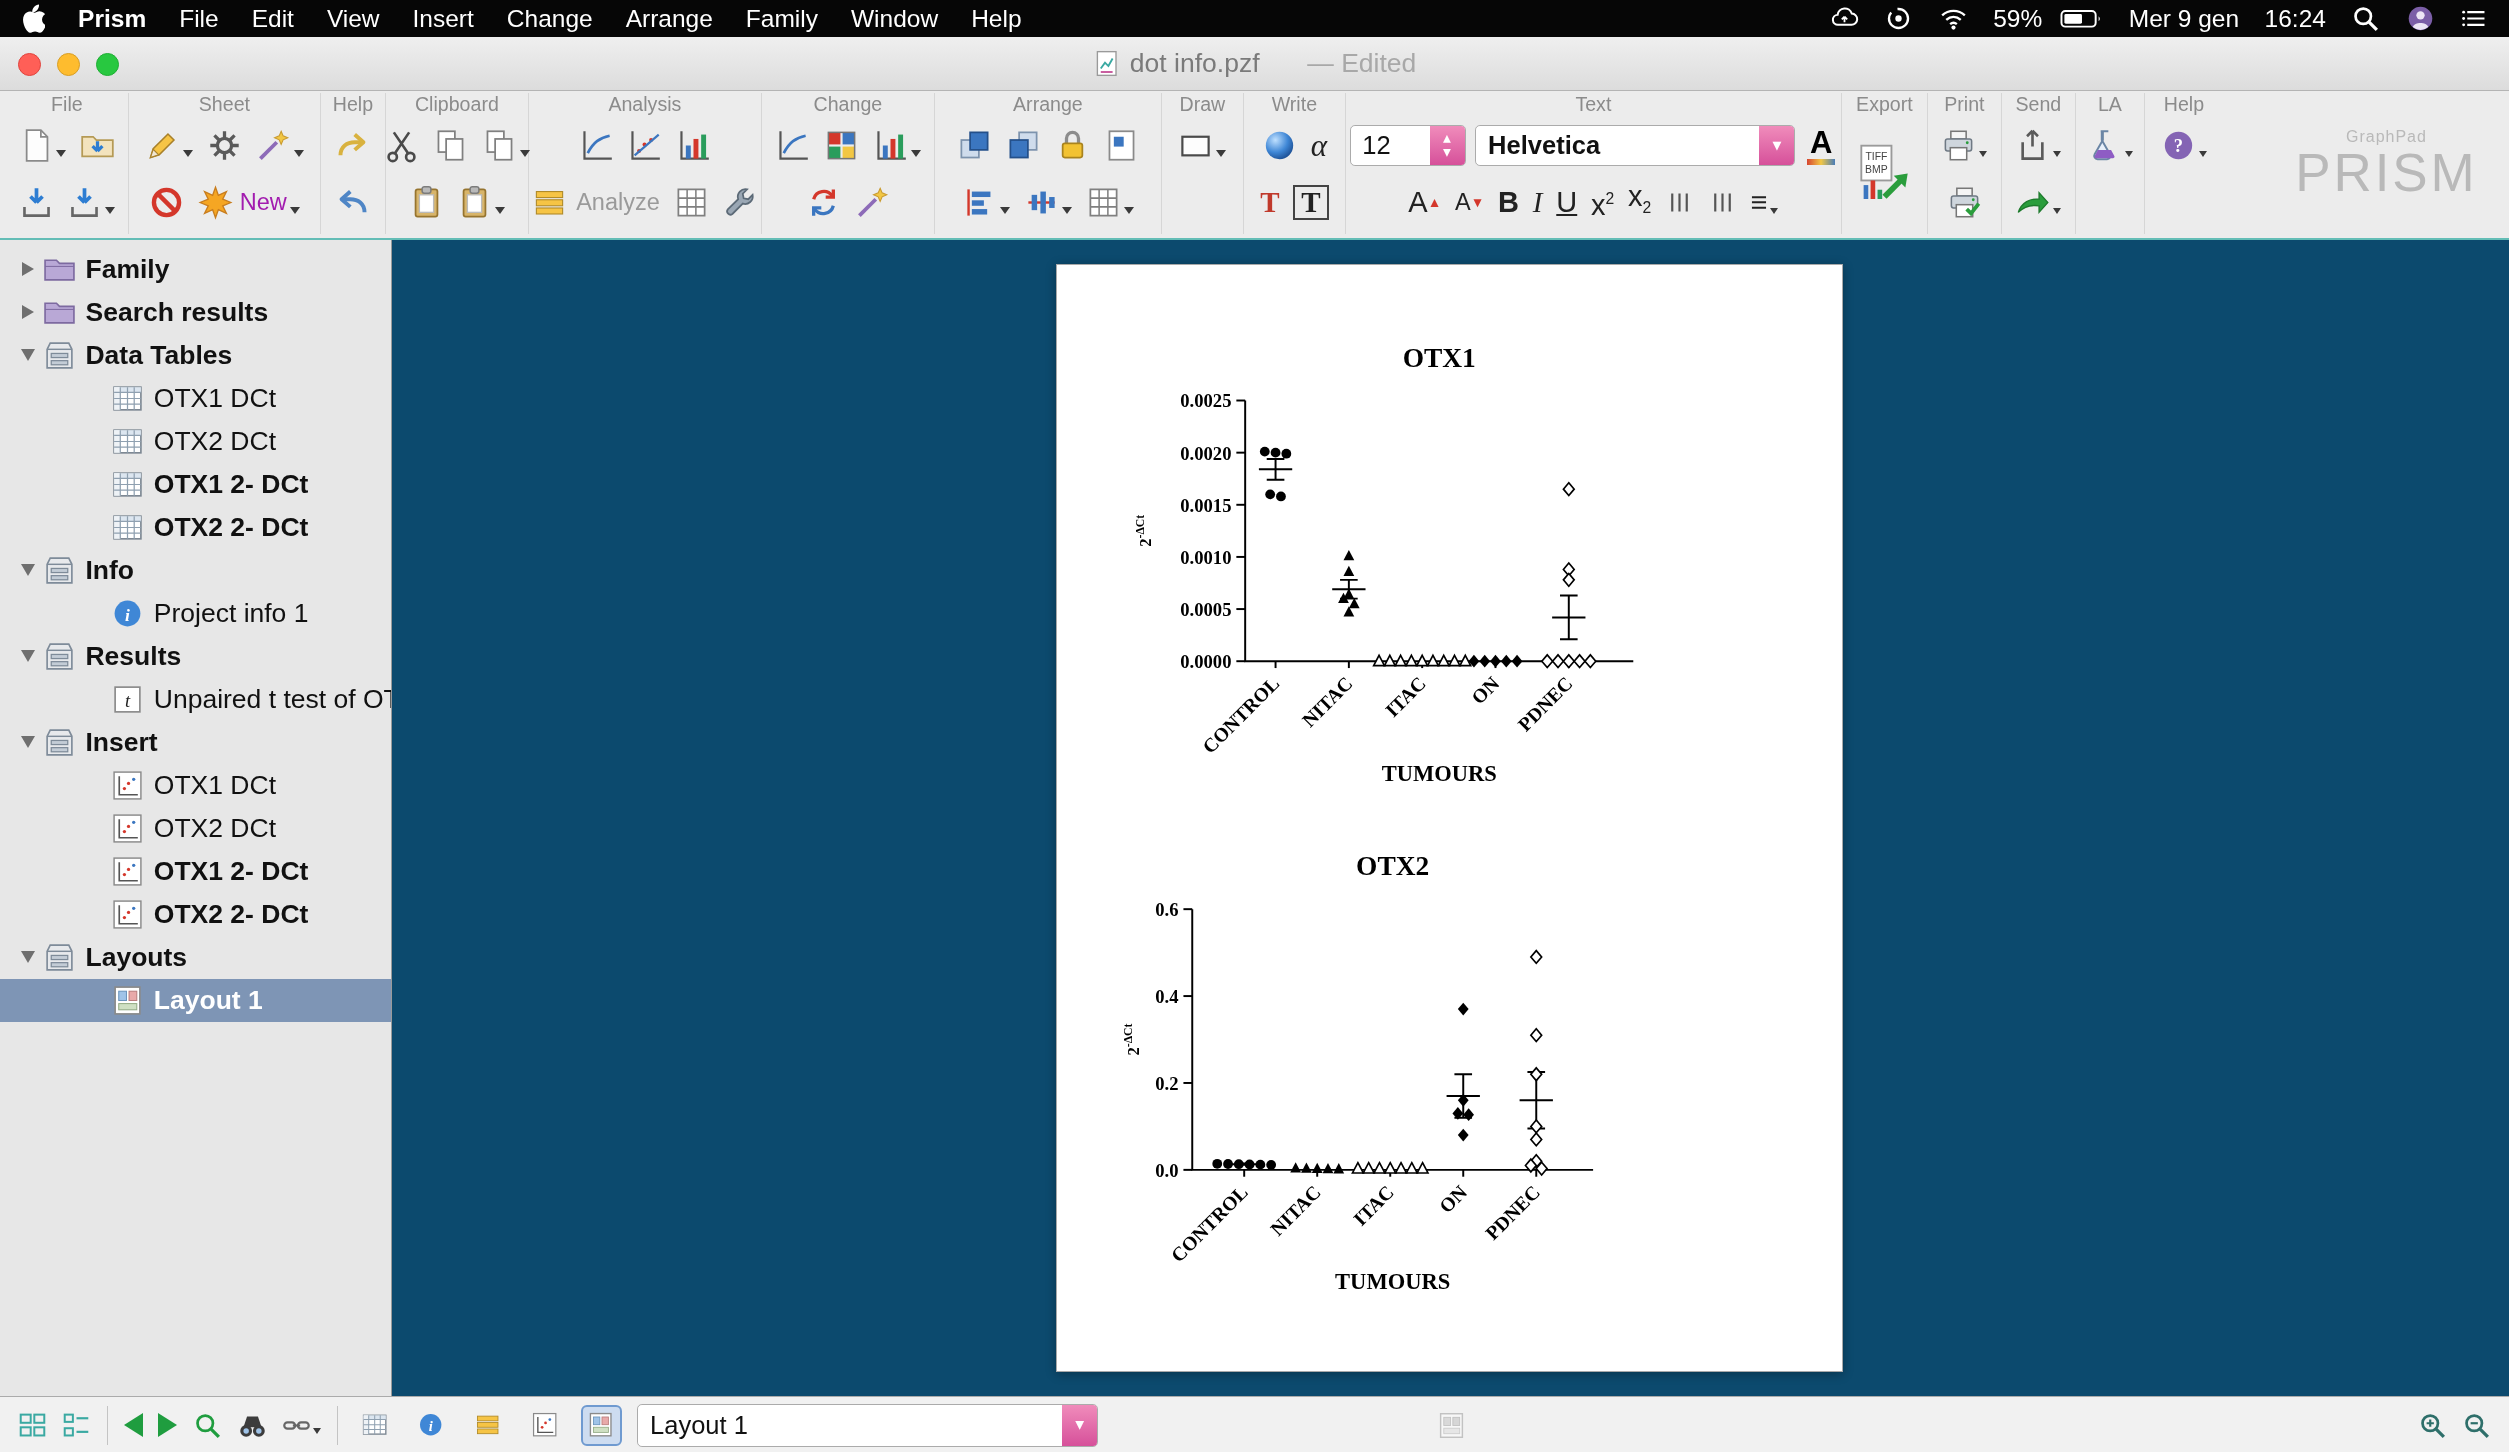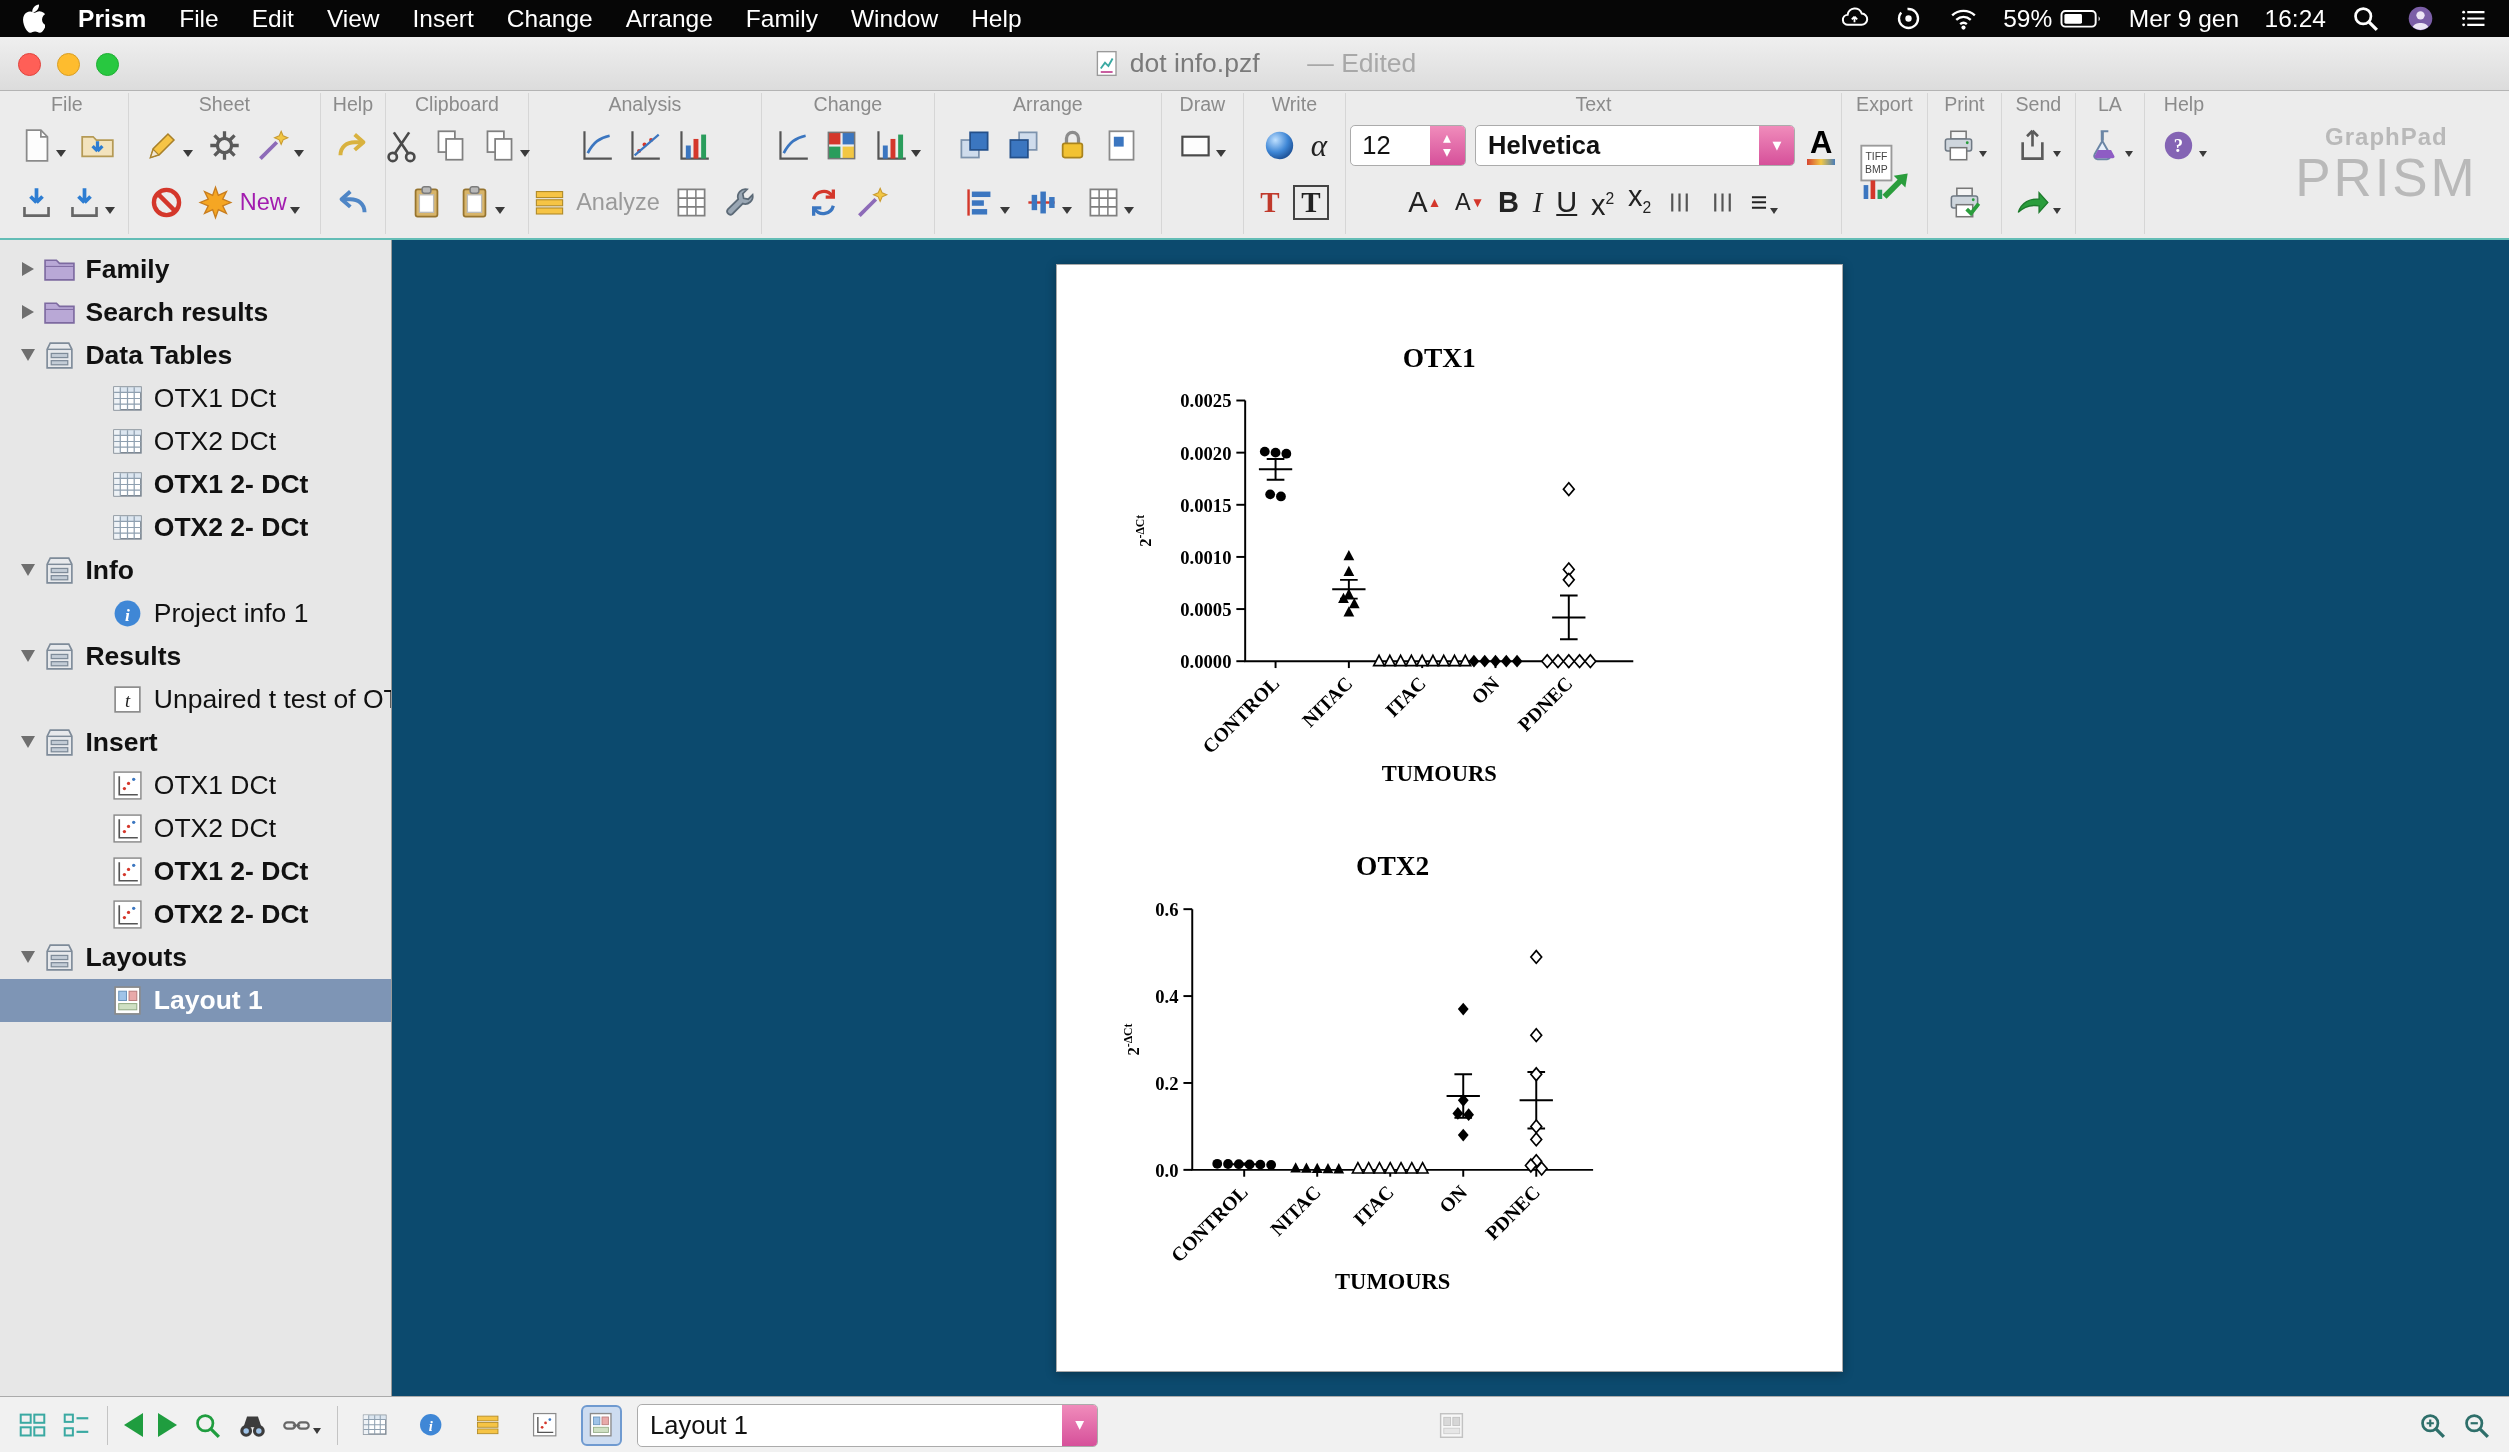--- a/index.html
+++ b/index.html
@@ -7,21 +7,21 @@
   body { font-family:"Liberation Sans", sans-serif; }
   .screen { position:relative; width:2509px; height:1453px; background:#d4d4d4; overflow:hidden; }
 
   
   .menubar { height:37px; background:#060606; color:#fff; display:flex; align-items:center; padding:0 19.6px; gap:33px; font-size:24.5px; }
   .mb-item { cursor:default; white-space:nowrap; }
   .appname { font-weight:bold; }
   .mb-right { margin-left:auto; display:flex; align-items:center; gap:25.5px; }
   .mi { width:25.5px; height:29px; display:block; }
   .mb-ic svg { width:29px; height:29px; display:block; }
-  .mb-batt { display:flex; align-items:center; gap:8px; }
+  .mb-batt { display:flex; align-items:center; gap:18px; }
   .mb-batt svg { width:43px; height:21.6px; display:block; }
   .white { color:#fff; }
 
   
   .titlebar { height:54px; background:linear-gradient(#efefef,#dcdcdc); border-bottom:1px solid #b4b4b4; position:relative; display:flex; align-items:center; justify-content:center; }
   .lights { position:absolute; left:17.6px; top:15.7px; display:flex; gap:15.7px; }
   .light { width:23.5px; height:23.5px; border-radius:50%; }
   .light.red { background:#ff5f57; border:1px solid #e0443e; }
   .light.yellow { background:#febc2e; border:1px solid #d89e24; }
   .light.green { background:#28c840; border:1px solid #1faf34; }
@@ -55,21 +55,21 @@
   .colorA { font-size:31px; font-weight:bold; line-height:33px; border-bottom:6.9px solid; border-image:linear-gradient(90deg,#d43b2f,#f2c744,#3b76c0) 1; padding:0 2.9px; }
   sup,sub { font-size:15.7px; }
   .combo { display:flex; align-items:center; background:#fff; border:1px solid #ababab; border-radius:4.9px; height:41px; overflow:hidden; }
   .combo-val { padding:0 11.8px; font-size:25.5px; color:#111; flex:1; white-space:nowrap; }
   .combo-arrow { width:35px; align-self:stretch; background:linear-gradient(#f08cbb,#d6509a); color:#fff; display:flex; flex-direction:column; align-items:center; justify-content:center; font-size:15.7px; line-height:13.7px; }
   .size-combo { width:116px; }
   .family-combo { width:320px;font-weight:bold; }
   .analyze-txt { font-size:23.5px; color:#9a9a9a; margin-left:5.9px; line-height:35px; }
   .new-txt { font-size:23.5px; color:#a21caf; margin-left:3.9px; line-height:35px; }
   .logo-sec { margin-left:auto; display:flex; flex-direction:column; align-items:center; justify-content:center; color:#b9b9b9; padding-right:25.5px; }
-  .logo-small { font-size:24px; letter-spacing:1px;font-weight:bold; }
+  .logo-small { font-size:16px; letter-spacing:1px; }
   .logo-large { font-size:53px; font-weight:300; letter-spacing:2.9px; line-height:53px; }
 
   
   .main { display:flex; height:1156px; }
   .sidebar { width:392px; background:#e7e7e7; border-right:1px solid #9a9a9a; padding-top:7.8px; font-size:26.5px; overflow:hidden; flex:0 0 auto; }
   .sb-row { height:43px; display:flex; align-items:center; padding-left:13.7px; white-space:nowrap; overflow:hidden; cursor:default; }
   .sb-row.child { padding-left:111px; }
   .sb-row.bold .sb-label { font-weight:bold; }
   .sb-row.selected { background:#7e95b5; }
   .sb-row.selected .sb-label { color:#fff; }

